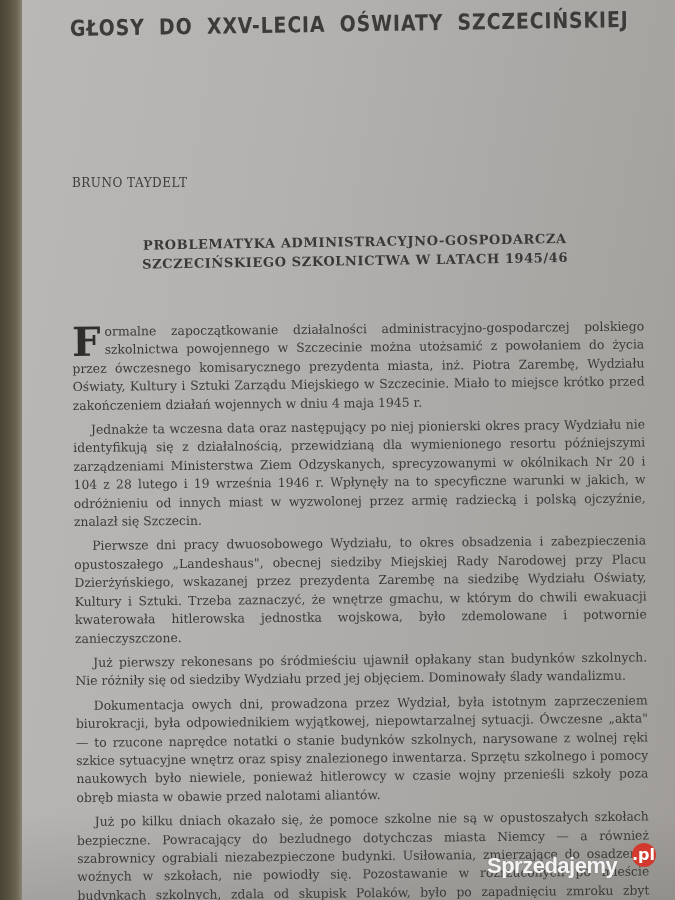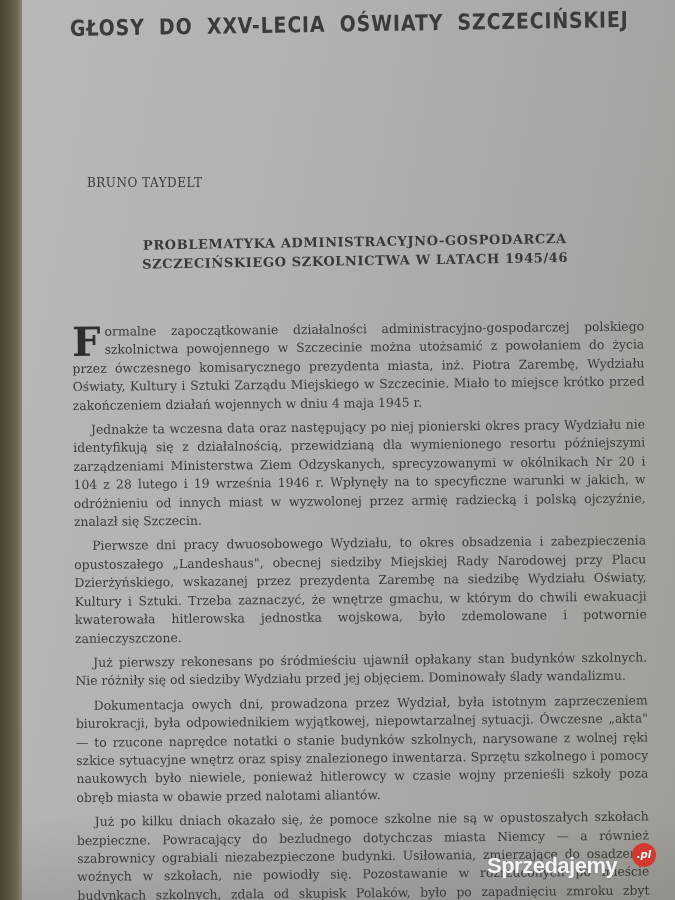--- a/index.html
+++ b/index.html
@@ -49,21 +49,21 @@
       font-size: 22px;
       letter-spacing: 1px;
       word-spacing: 8px;
       color: #3d3b39;
       transform: scaleX(0.86) rotate(-0.8deg);
       transform-origin: left center;
       white-space: nowrap;
     }
     .author {
       position: absolute;
-      left: 87px; top: 176px;
+      left: 72px; top: 176px;
       font-size: 12px;
       letter-spacing: 0.5px;
       color: #3e3c3a;
     }
     .article-title {
       position: absolute;
       left: 120px; top: 236px;
       width: 470px;
       text-align: center;
       font-weight: bold;
@@ -113,24 +113,23 @@
     }
     .watermark-badge {
       position: absolute;
       left: 632px; top: 843px;
       width: 24px; height: 24px;
       border-radius: 50%;
       background: #d3392e;
       color: #ffffff;
       font-family: "DejaVu Sans", "Liberation Sans", sans-serif;
       font-weight: bold;
-      font-size: 10px;
+      font-size: 16px;
       line-height: 24px;
-      text-align: center;
-      font-style: italic;
+      text-align: left;
     }
   </style>
 </head>
 <body>
 
 <div class="spine"></div>
 <div class="spine-shadow"></div>
 
 <div class="page"></div>
 

